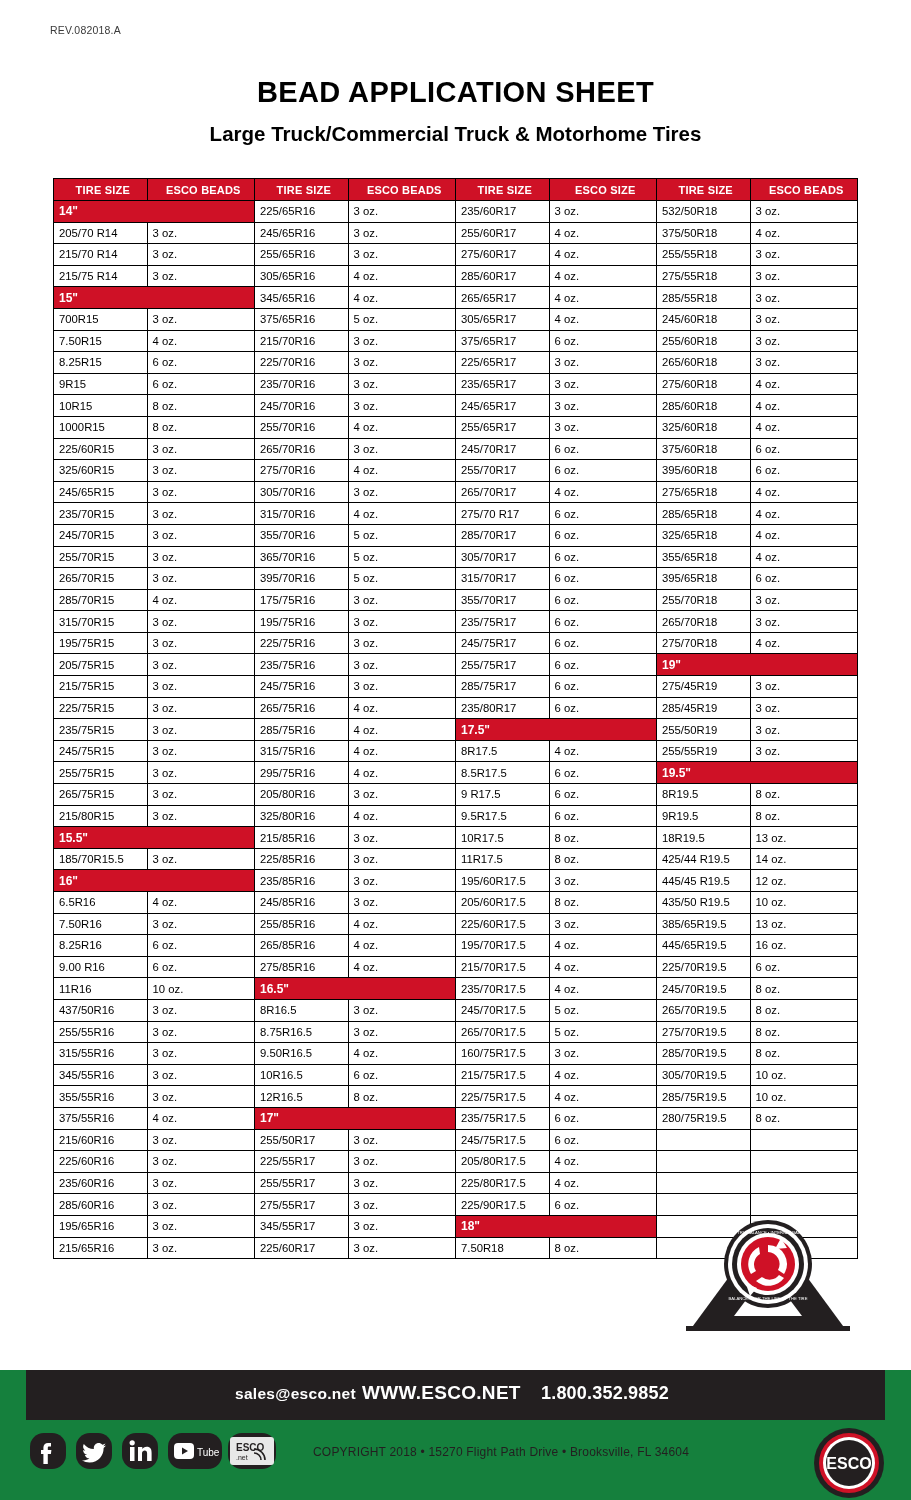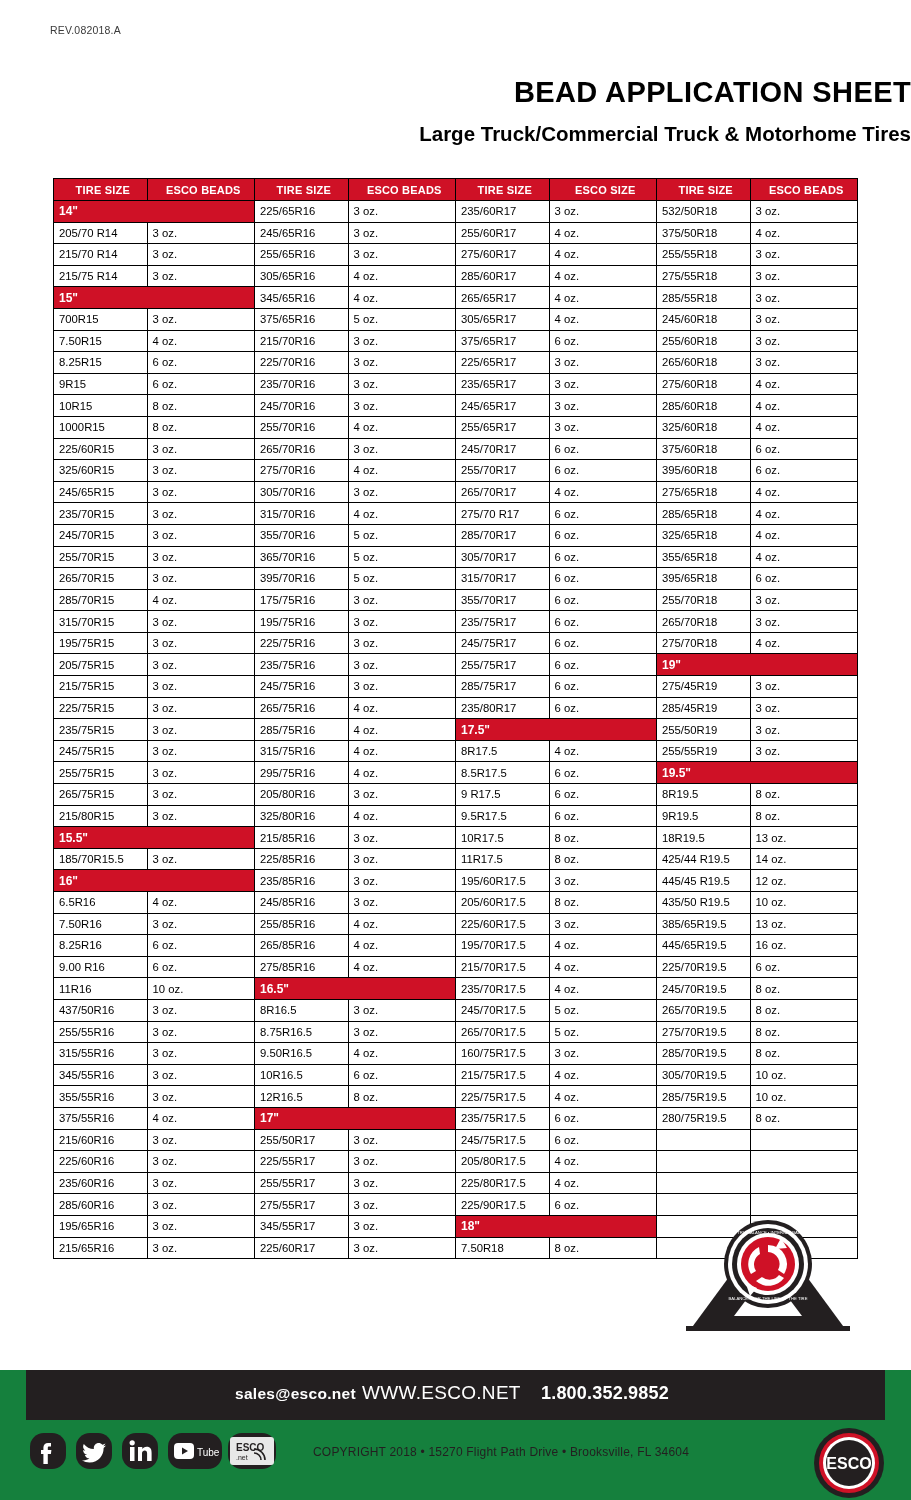--- a/index.html
+++ b/index.html
@@ -22,21 +22,21 @@
     letter-spacing: 0.2px;
     color: #3a3a3a;
     margin-left: 24px;
   }
 
   #title-block {
     position: absolute;
     left: 0;
     top: 76px;
     width: 911px;
-    text-align: right;
+    text-align: center;
   }
   #main-title {
     font-size: 29px;
     font-weight: bold;
     letter-spacing: 0.4px;
     margin: 0;
   }
   #sub-title {
     font-size: 20.5px;
     font-weight: bold;
@@ -116,21 +116,21 @@
     font-size: 15.5px;
     font-weight: bold;
     letter-spacing: 0.3px;
   }
   #footer-web {
     position: absolute;
     left: 362px;
     top: 12px;
     color: #ffffff;
     font-size: 19px;
-    font-weight: normal;
+    font-weight: bold;
     letter-spacing: 0.3px;
   }
   #footer-phone {
     position: absolute;
     left: 541px;
     top: 13px;
     color: #ffffff;
     font-size: 18px;
     font-weight: bold;
     letter-spacing: 0.2px;

